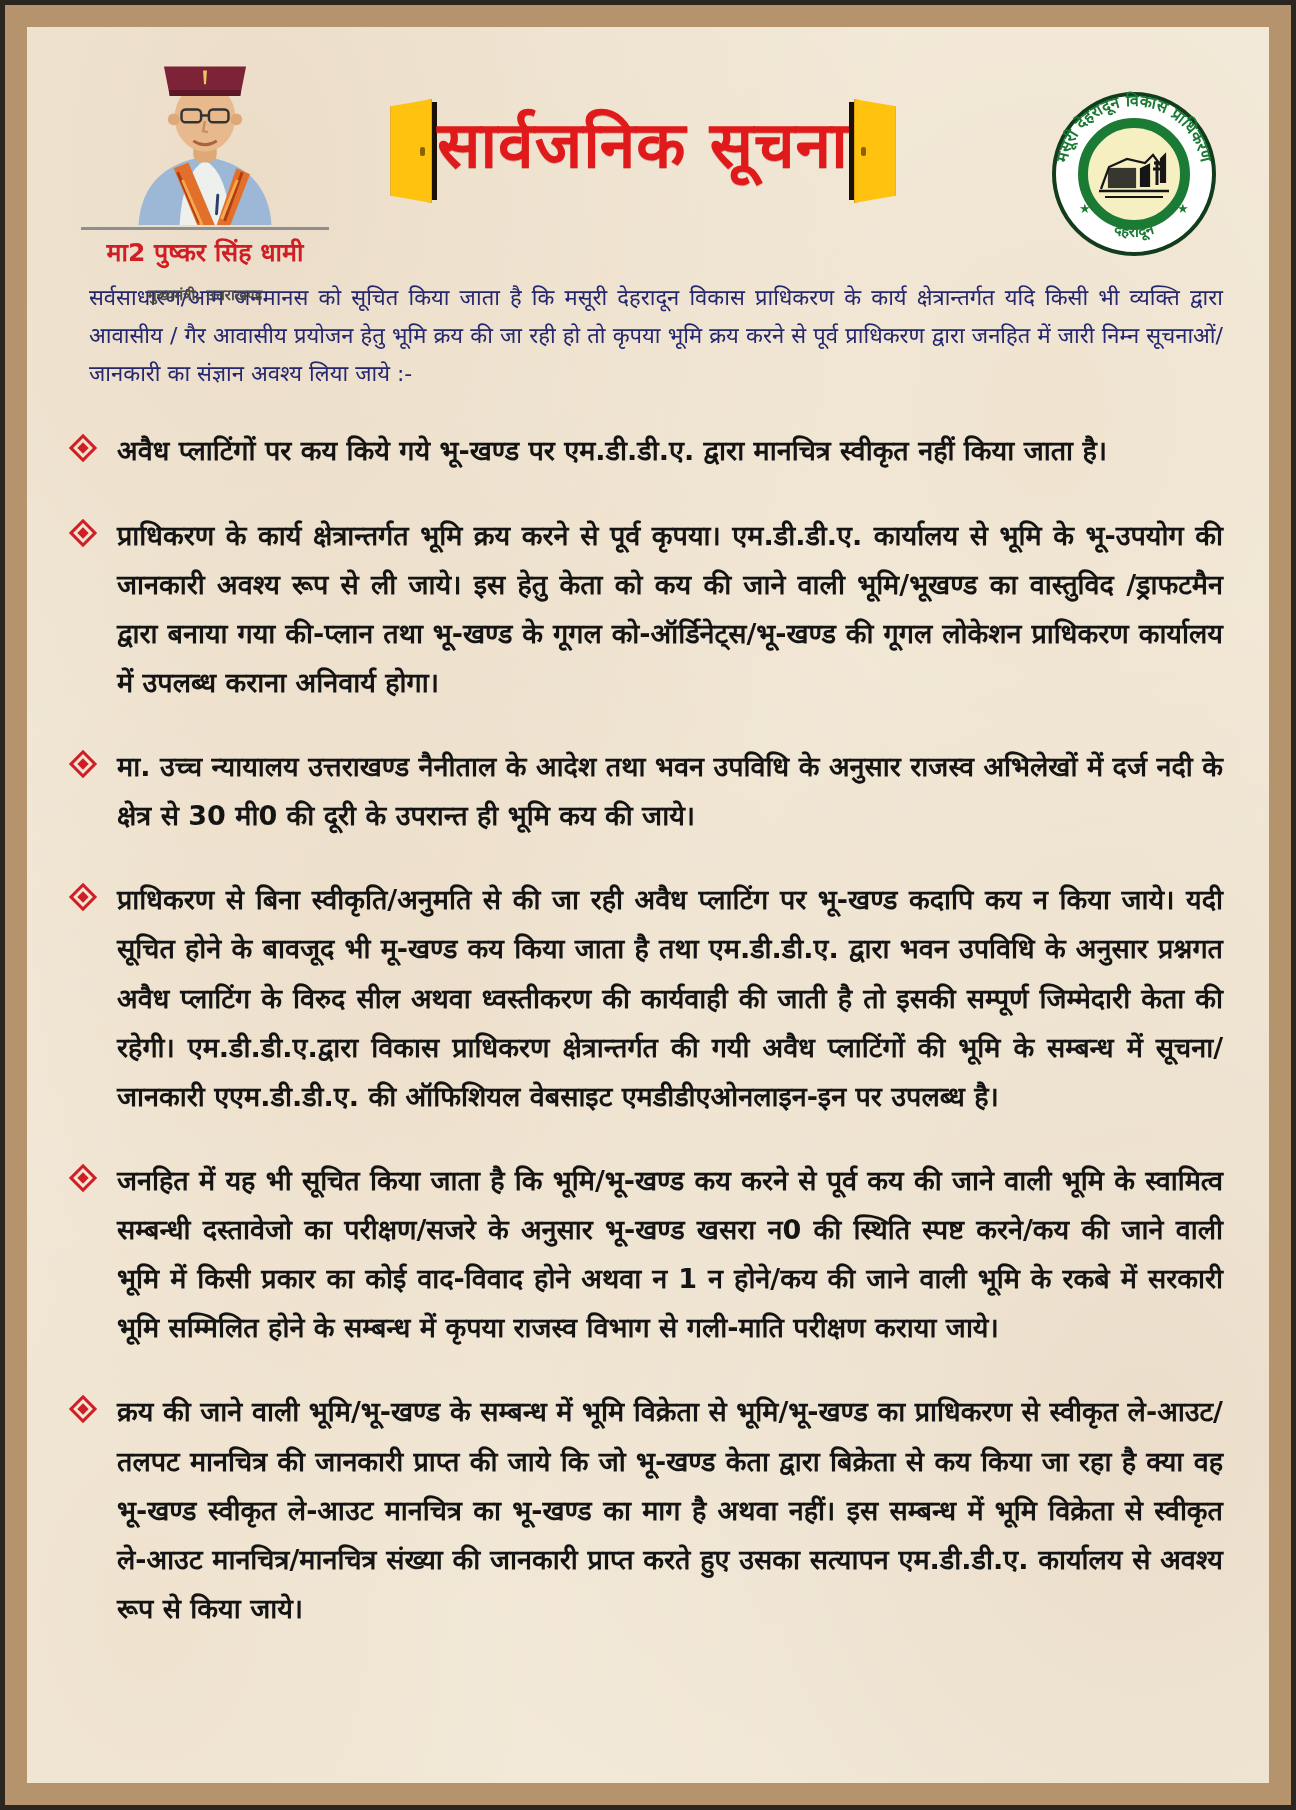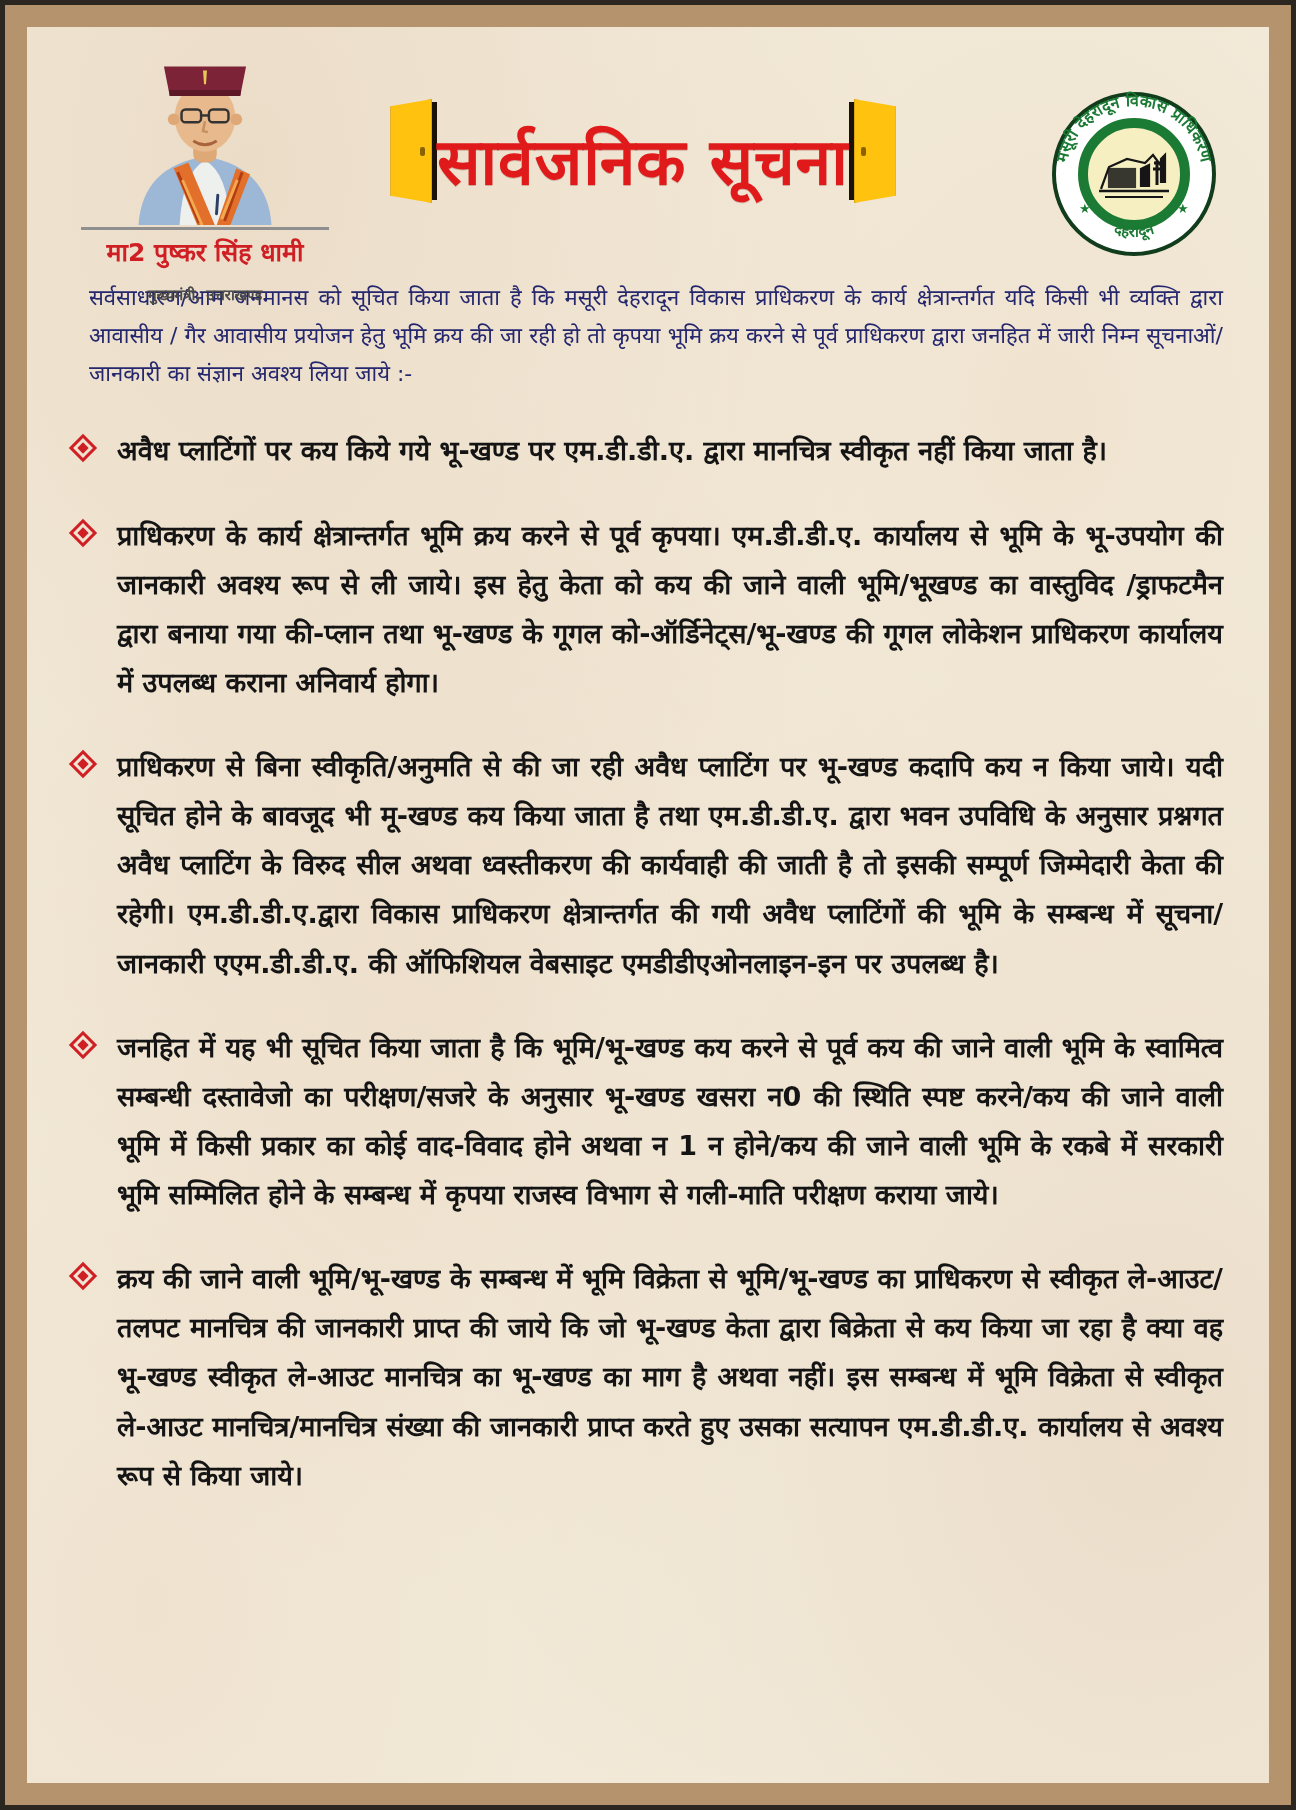--- a/index.html
+++ b/index.html
@@ -26,21 +26,21 @@
 
   
   .header { position: relative; height: 232px; }
   .photo-block { position: absolute; left: 14px; top: 6px; width: 248px; text-align: center; }
   .photo-frame { width: 236px; height: 178px; margin: 0 auto; display: block; }
   .photo-divider { height: 3px; background: #8f8f8f; margin: 2px 0 4px 0; }
   .photo-caption { color: #cf1f24; font-weight: 800; font-size: 25px; }
   .photo-subcaption { color: #4a4a4a; font-weight: 600; font-size: 15px; margin-top: 16px; }
 
   .title-wrap { position: absolute; left: 280px; right: 290px; top: 58px;
-    display: flex; align-items: flex-end; justify-content: center; gap: 0; }
+    display: flex; align-items: flex-start; justify-content: center; gap: 0; }
   .page-title { color: #e01a1a; font-weight: 800; font-size: 64px; letter-spacing: 1px;
     text-shadow: 0 1px 0 rgba(120,0,0,0.25); white-space: nowrap; }
   .door { display: flex; align-items: center; }
   .door-panel { width: 42px; height: 104px; background: #ffc20e; position: relative;
     box-shadow: inset 0 0 0 1px rgba(160,110,0,0.35); }
   .door-left  .door-panel { clip-path: polygon(0 7%, 100% 0, 100% 100%, 0 93%); }
   .door-right .door-panel { clip-path: polygon(0 0, 100% 7%, 100% 93%, 0 100%); }
   .door-panel::after { content: ""; position: absolute; top: 48px; width: 5px; height: 9px;
     background: #8a6300; border-radius: 2px; }
   .door-left  .door-panel::after { right: 7px; }
@@ -156,20 +156,24 @@
     <div class="bullet-row">
       <span class="diamond"></span>
       <div class="bullet-text">अवैध प्लाटिंगों पर कय किये गये भू-खण्ड पर एम.डी.डी.ए. द्वारा मानचित्र स्वीकृत नहीं किया जाता है।</div>
     </div>
     <div class="bullet-row">
       <span class="diamond"></span>
       <div class="bullet-text">प्राधिकरण के कार्य क्षेत्रान्तर्गत भूमि क्रय करने से पूर्व कृपया। एम.डी.डी.ए. कार्यालय से भूमि के भू-उपयोग की जानकारी अवश्य रूप से ली जाये। इस हेतु केता को कय की जाने वाली भूमि/भूखण्ड का वास्तुविद /ड्राफटमैन द्वारा बनाया गया की-प्लान तथा भू-खण्ड के गूगल को-ऑर्डिनेट्स/भू-खण्ड की गूगल लोकेशन प्राधिकरण कार्यालय में उपलब्ध कराना अनिवार्य होगा।</div>
     </div>
     <div class="bullet-row">
       <span class="diamond"></span>
+      <div class="bullet-text">मा. उच्च न्यायालय उत्तराखण्ड नैनीताल के आदेश तथा भवन उपविधि के अनुसार राजस्व अभिलेखों में दर्ज नदी के क्षेत्र से 30 मी0 की दूरी के उपरान्त ही भूमि कय की जाये।</div>
+    </div>
+    <div class="bullet-row">
+      <span class="diamond"></span>
       <div class="bullet-text">प्राधिकरण से बिना स्वीकृति/अनुमति से की जा रही अवैध प्लाटिंग पर भू-खण्ड कदापि कय न किया जाये। यदी सूचित होने के बावजूद भी मू-खण्ड कय किया जाता है तथा एम.डी.डी.ए. द्वारा भवन उपविधि के अनुसार प्रश्नगत अवैध प्लाटिंग के विरुद सील अथवा ध्वस्तीकरण की कार्यवाही की जाती है तो इसकी सम्पूर्ण जिम्मेदारी केता की रहेगी। एम.डी.डी.ए.द्वारा विकास प्राधिकरण क्षेत्रान्तर्गत की गयी अवैध प्लाटिंगों की भूमि के सम्बन्ध में सूचना/जानकारी एएम.डी.डी.ए. की ऑफिशियल वेबसाइट एमडीडीएओनलाइन-इन पर उपलब्ध है।</div>
     </div>
     <div class="bullet-row">
       <span class="diamond"></span>
       <div class="bullet-text">जनहित में यह भी सूचित किया जाता है कि भूमि/भू-खण्ड कय करने से पूर्व कय की जाने वाली भूमि के स्वामित्व सम्बन्धी दस्तावेजो का परीक्षण/सजरे के अनुसार भू-खण्ड खसरा न0 की स्थिति स्पष्ट करने/कय की जाने वाली भूमि में किसी प्रकार का कोई वाद-विवाद होने अथवा न 1 न होने/कय की जाने वाली भूमि के रकबे में सरकारी भूमि सम्मिलित होने के सम्बन्ध में कृपया राजस्व विभाग से गली-माति परीक्षण कराया जाये।</div>
     </div>
     <div class="bullet-row">
       <span class="diamond"></span>
       <div class="bullet-text">क्रय की जाने वाली भूमि/भू-खण्ड के सम्बन्ध में भूमि विक्रेता से भूमि/भू-खण्ड का प्राधिकरण से स्वीकृत ले-आउट/तलपट मानचित्र की जानकारी प्राप्त की जाये कि जो भू-खण्ड केता द्वारा बिक्रेता से कय किया जा रहा है क्या वह भू-खण्ड स्वीकृत ले-आउट मानचित्र का भू-खण्ड का माग है अथवा नहीं। इस सम्बन्ध में भूमि विक्रेता से स्वीकृत ले-आउट मानचित्र/मानचित्र संख्या की जानकारी प्राप्त करते हुए उसका सत्यापन एम.डी.डी.ए. कार्यालय से अवश्य रूप से किया जाये।</div>
     </div>

